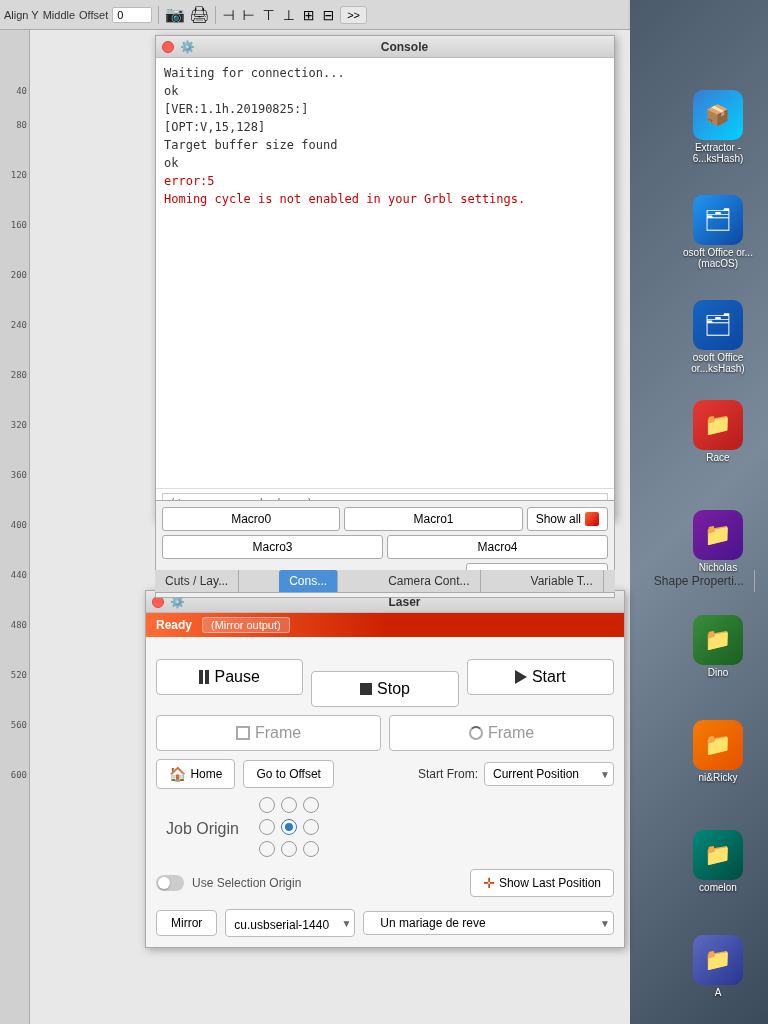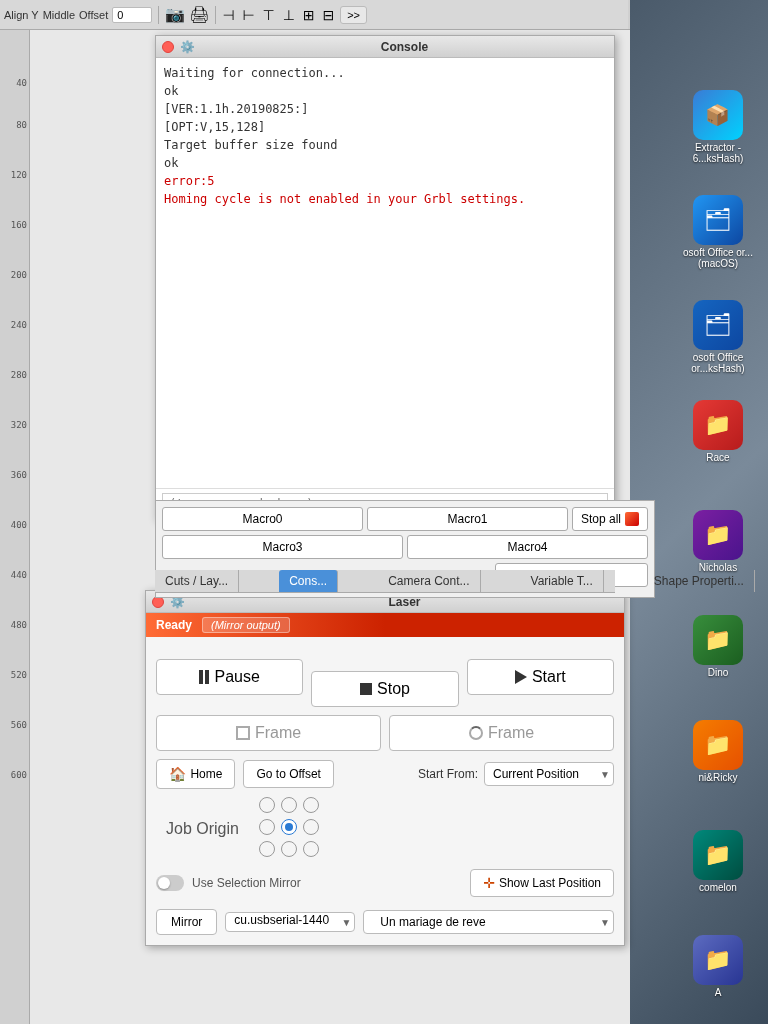--- a/index.html
+++ b/index.html
@@ -138,21 +138,21 @@
       font-family: monospace;
       color: #999;
       outline: none;
     }
 
     
     .macro-area {
       position: absolute;
       top: 500px;
       left: 155px;
-      width: 500px;
+      width: 460px;
       background: #f0f0f0;
       border: 1px solid #aaa;
       padding: 6px;
       z-index: 20;
     }
 
     .macro-row {
       display: flex;
       gap: 4px;
       margin-bottom: 4px;
@@ -256,21 +256,20 @@
     }
 
     .mirror-output-btn {
       color: white;
       font-size: 11px;
       background: rgba(255,255,255,0.2);
       border: 1px solid rgba(255,255,255,0.4);
       border-radius: 3px;
       padding: 1px 8px;
       cursor: pointer;
-      font-style: italic;
     }
 
     .control-area {
       padding: 10px;
       background: #f5f5f5;
     }
 
     .control-row {
       display: flex;
       gap: 8px;
@@ -516,21 +515,21 @@
       font-size: 12px;
       cursor: pointer;
     }
 
     .port-select-wrapper {
       position: relative;
       display: inline-block;
     }
 
     .port-select-wrapper select {
-      padding: 0 24px 4px 8px;
+      padding: 8px 24px 4px 8px;
       background: white;
       border: 1px solid #bbb;
       border-radius: 4px;
       font-size: 12px;
       appearance: none;
       cursor: pointer;
       min-width: 130px;
     }
 
     .file-select-wrapper {
@@ -696,21 +695,21 @@
 
   <div class="ruler-top">
     <span class="ruler-num" style="left: 20px; top: 14px;">520</span>
     <span class="ruler-num" style="left: 80px; top: 14px;">560</span>
     <span class="ruler-num" style="left: 140px; top: 14px;">600</span>
   </div>
 
   <span style="position:absolute;top:14px;left:155px;font-size:9px;color:#555;font-family:monospace;">0</span>
 
   <div class="ruler-left">
-    <span class="ruler-num" style="top: 48px; right: 2px;">40</span>
+    <span class="ruler-num" style="top: 56px; right: 2px;">40</span>
     <span class="ruler-num" style="top: 90px; right: 2px;">80</span>
     <span class="ruler-num" style="top: 140px; right: 2px;">120</span>
     <span class="ruler-num" style="top: 190px; right: 2px;">160</span>
     <span class="ruler-num" style="top: 240px; right: 2px;">200</span>
     <span class="ruler-num" style="top: 290px; right: 2px;">240</span>
     <span class="ruler-num" style="top: 340px; right: 2px;">280</span>
     <span class="ruler-num" style="top: 390px; right: 2px;">320</span>
     <span class="ruler-num" style="top: 440px; right: 2px;">360</span>
     <span class="ruler-num" style="top: 490px; right: 2px;">400</span>
     <span class="ruler-num" style="top: 540px; right: 2px;">440</span>
@@ -740,21 +739,21 @@
   <div class="console-input">
     <input type="text" placeholder="(type commands here)" style="">
   </div>
 </div>
 
 <div class="macro-area">
   <div class="macro-row">
     <button class="macro-btn">Macro0</button>
     <button class="macro-btn">Macro1</button>
     <div class="show-all-btn">
-      <span>Stop all</span>
+      <span>Show all</span>
       <div class="show-all-indicator"></div>
     </div>
   </div>
   <div class="macro-row">
     <button class="macro-btn">Macro3</button>
     <button class="macro-btn">Macro4</button>
   </div>
   <div class="macro-row">
     <div style="flex:1.2;"></div>
     <div style="flex:1.2;"></div>
@@ -843,21 +842,21 @@
         <div class="radio-dot"></div>
         <div class="radio-dot"></div>
         <div class="radio-dot"></div>
       </div>
     </div>
 
     <div class="selection-origin-row">
       <div class="toggle-switch">
         <div class="toggle-knob"></div>
       </div>
-      <span class="selection-origin-label">Use Selection Mirror</span>
+      <span class="selection-origin-label">Use Selection Origin</span>
       <button class="show-last-pos-btn">
         <span class="crosshair-icon">✛</span>
         <span>Show Last Position</span>
       </button>
     </div>
 
     <div class="devices-row">
       <button class="devices-btn">Mirror</button>
       <div class="port-select-wrapper">
         <select>

